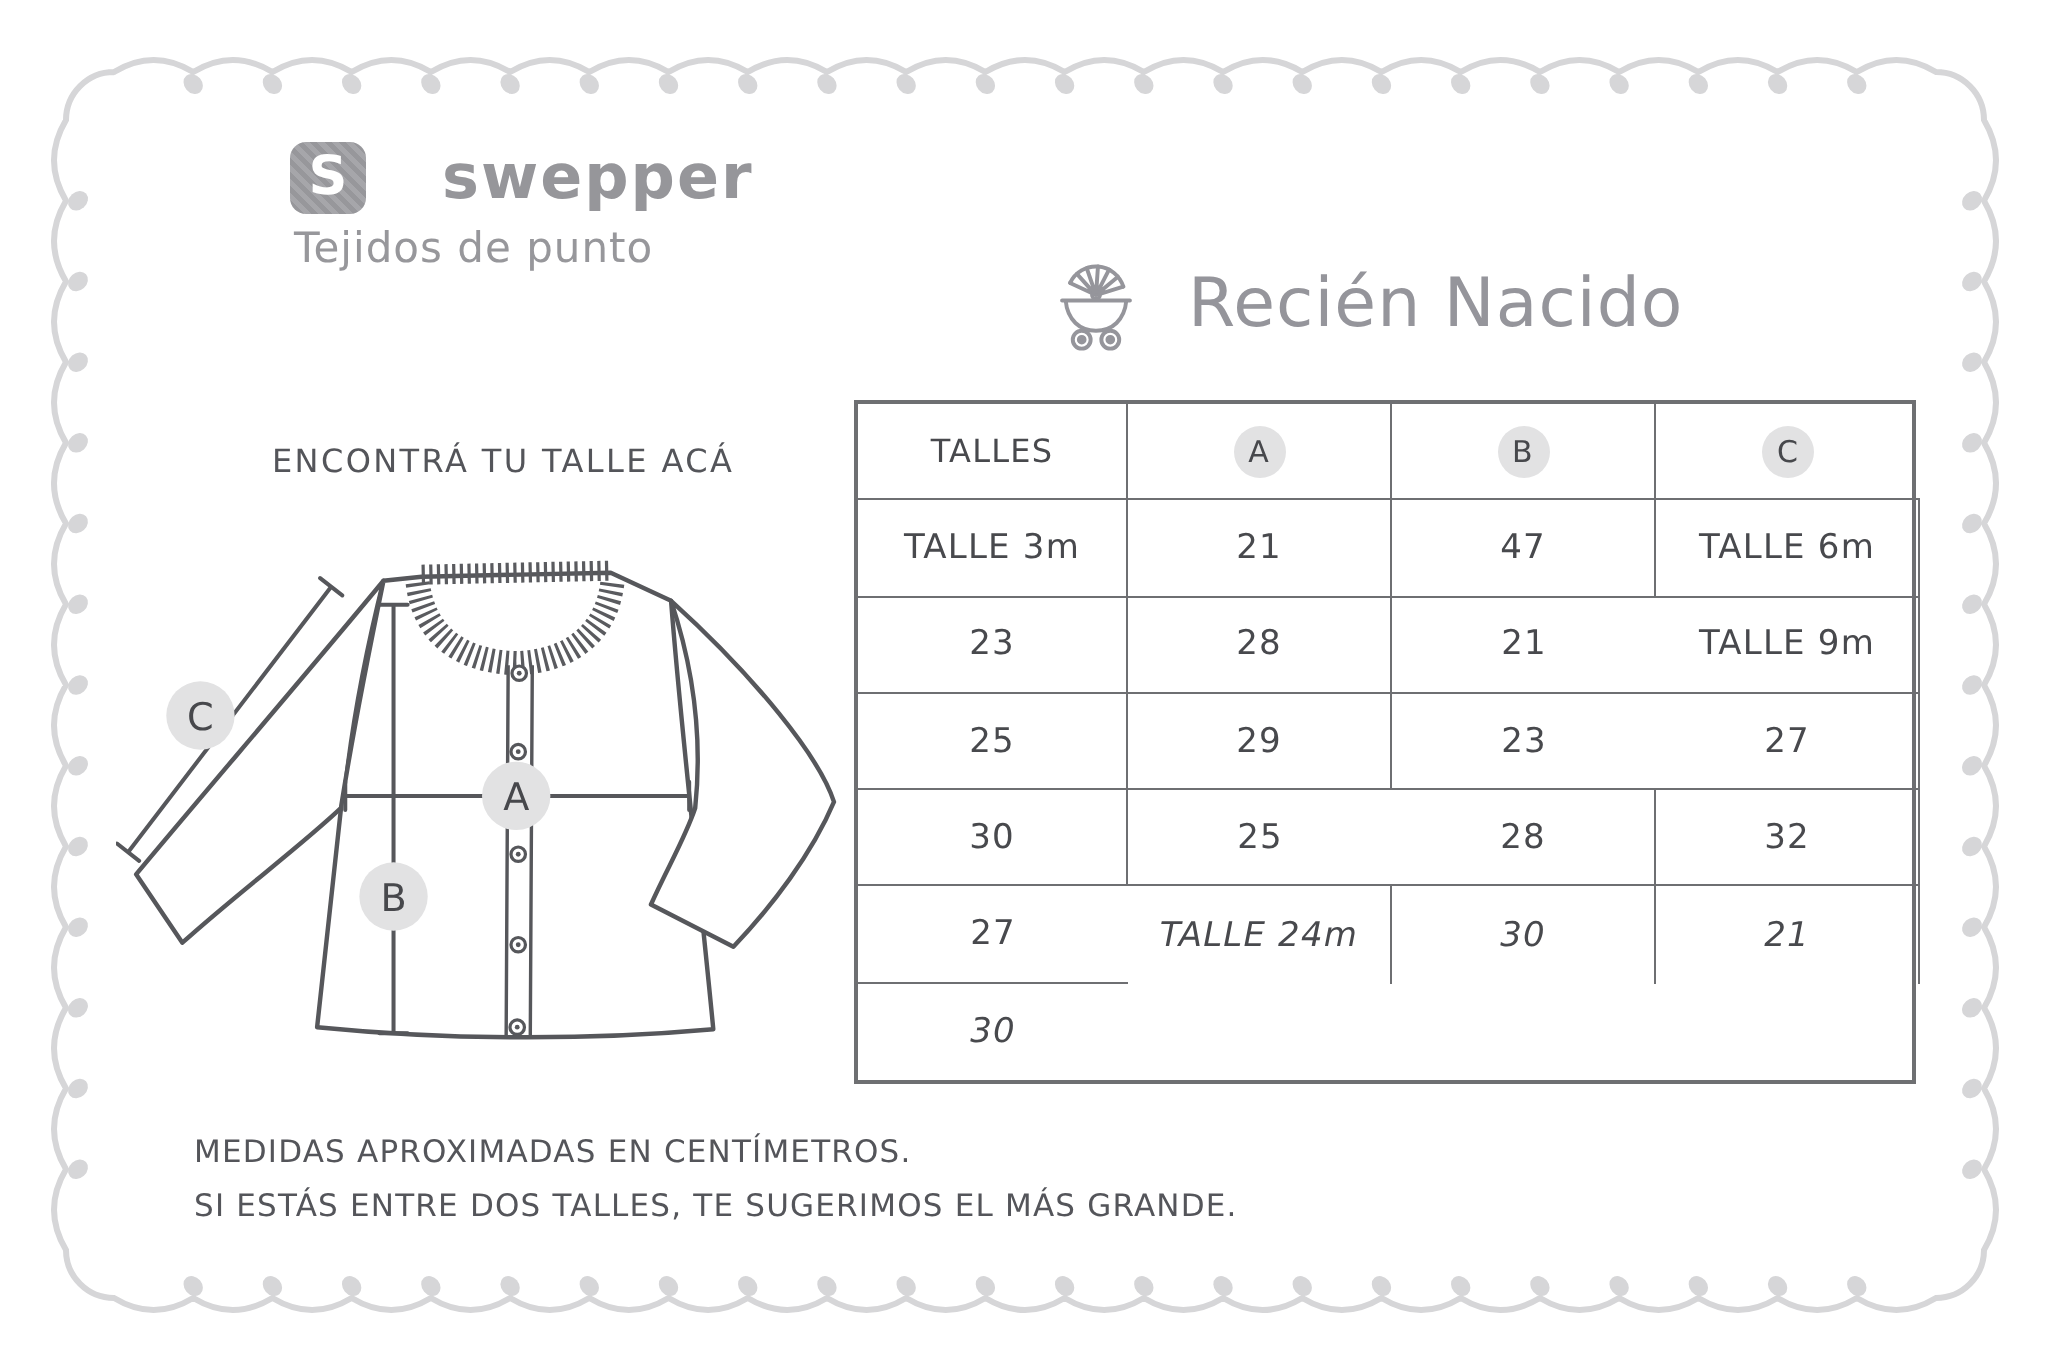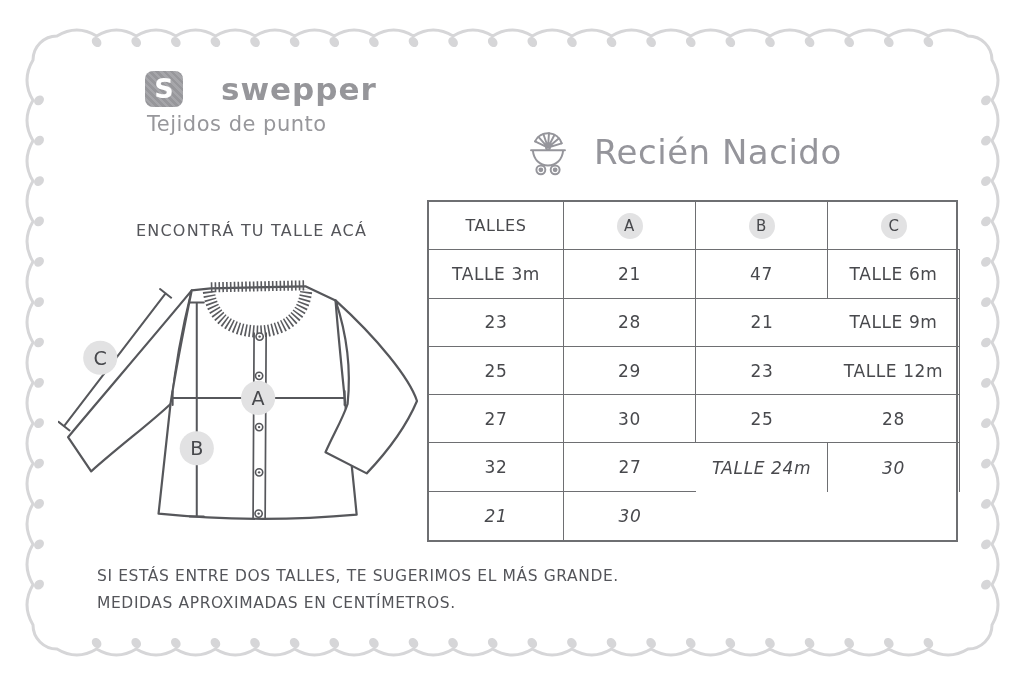--- a/index.html
+++ b/index.html
@@ -230,33 +230,32 @@
     <div class="cell">TALLE 6m</div>
     <div class="cell">23</div>
     <div class="cell">28</div>
     <div class="cell last-col">21</div>
 
     <div class="cell">TALLE 9m</div>
     <div class="cell">25</div>
     <div class="cell">29</div>
     <div class="cell last-col">23</div>
 
-    <div class="cell">TALLE 12m</div>
     <div class="cell">27</div>
     <div class="cell">30</div>
     <div class="cell last-col">25</div>
 
     <div class="cell">28</div>
     <div class="cell">32</div>
     <div class="cell last-col">27</div>
 
     <div class="cell last-row">TALLE 24m</div>
     <div class="cell last-row">30</div>
     <div class="cell last-row">21</div>
     <div class="cell last-col last-row">30</div>
   </div>
 
   <div class="notes">
+    <div>MEDIDAS APROXIMADAS EN CENTÍMETROS.</div>
     <div>SI ESTÁS ENTRE DOS TALLES, TE SUGERIMOS EL MÁS GRANDE.</div>
-    <div>MEDIDAS APROXIMADAS EN CENTÍMETROS.</div>
   </div>
 
 </div>
 
 </body></html>

